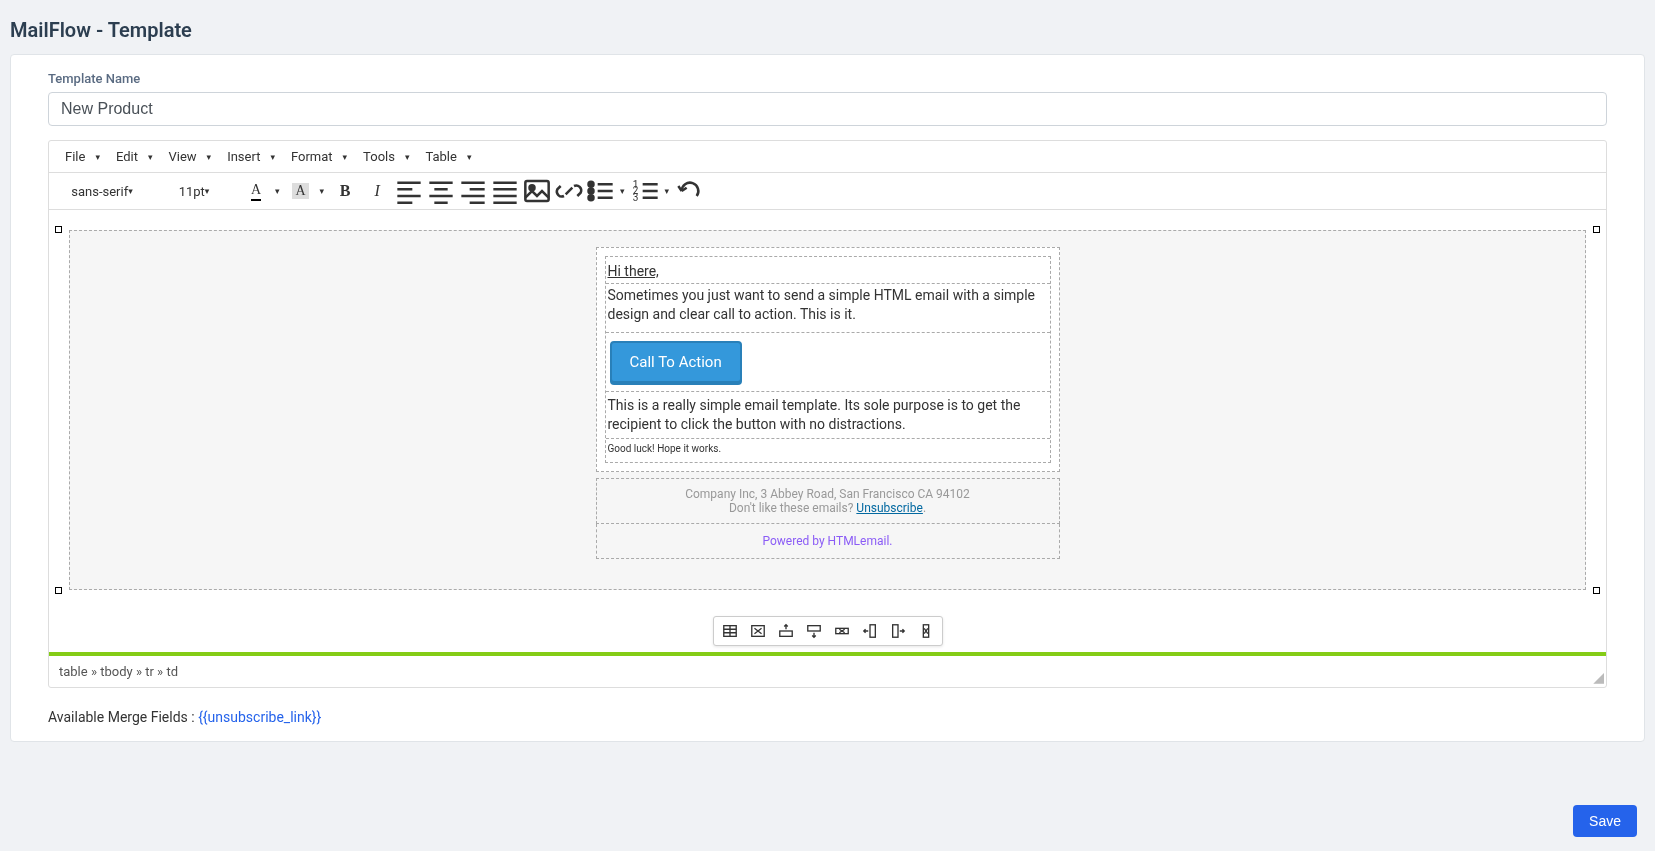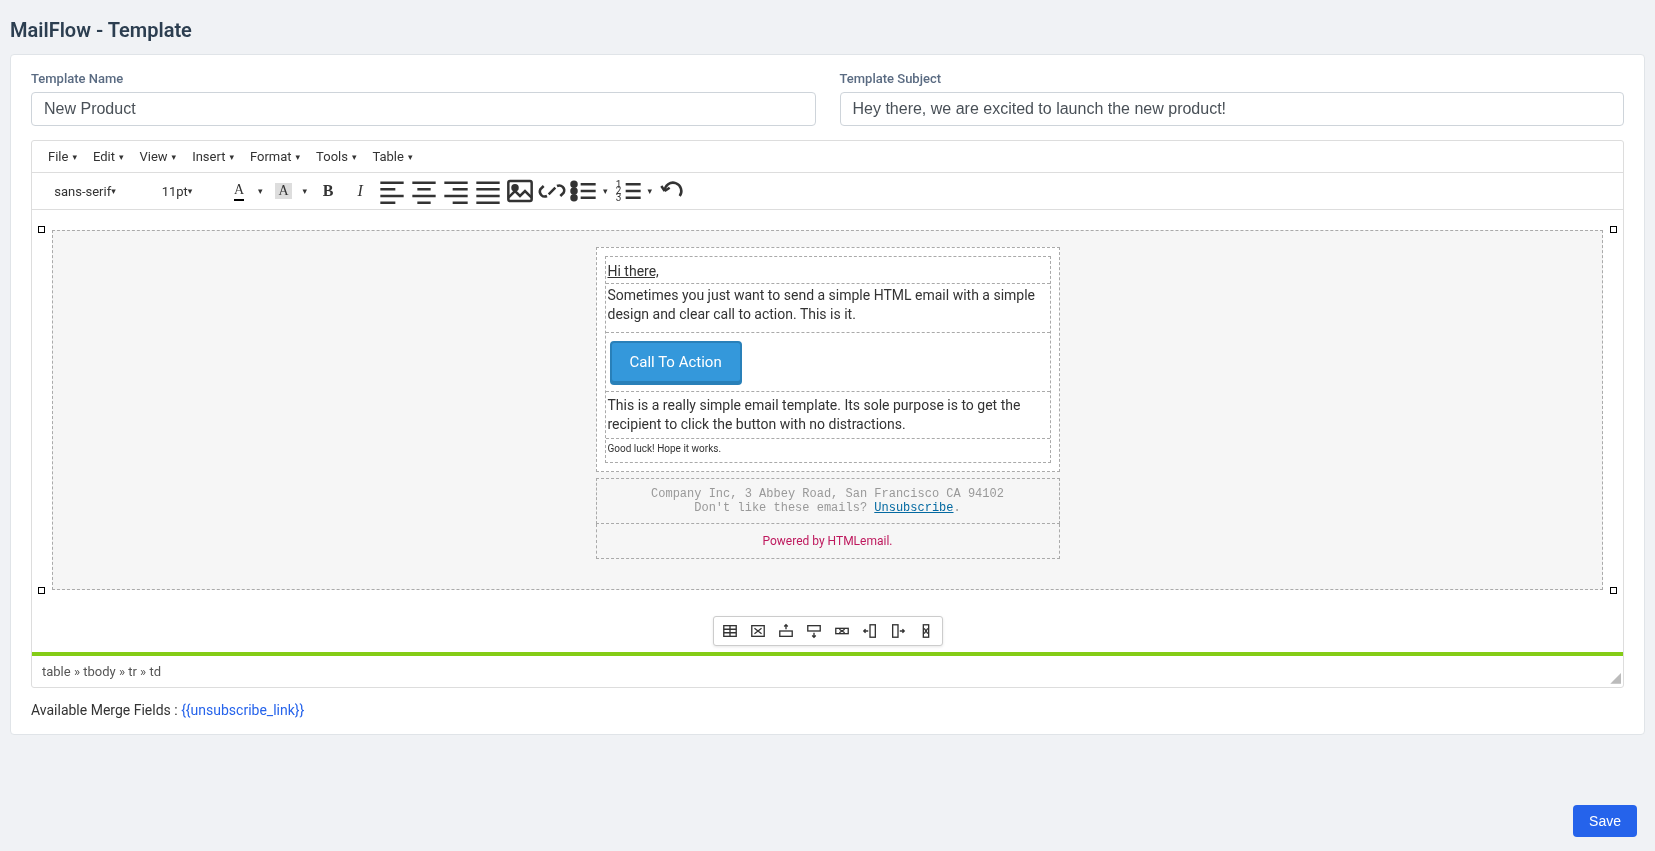--- a/index.html
+++ b/index.html
@@ -1,77 +1,73 @@
 <!DOCTYPE html>
 <html><head>
 <meta charset="utf-8">
 <style>
 * { box-sizing: border-box; margin: 0; padding: 0; }
 body { font-family: -apple-system, BlinkMacSystemFont, "Segoe UI", Roboto, sans-serif; background: #f0f2f5; color: #333; font-size: 14px; }
 .page { padding: 10px 10px 60px 10px; }
 .page-title { font-size: 20px; font-weight: 600; color: #2c3e50; padding: 8px 0 12px 0; }
-.card { background: #fff; border: 1px solid #e0e4e8; border-radius: 4px; padding: 16px 20px; }
+.card { background: #fff; border: 1px solid #e0e4e8; border-radius: 4px; padding: 16px 37px; }
 .form-row { display: flex; gap: 24px; margin-bottom: 14px; }
 .form-group { flex: 1; }
 .form-label { display: block; font-size: 13px; color: #5a6b82; margin-bottom: 6px; font-weight: 500; }
 .form-control { width: 100%; padding: 7px 12px; border: 1px solid #ced4da; border-radius: 4px; font-size: 16px; color: #495057; }
 .editor-wrap { border: 1px solid #ddd; border-radius: 3px; }
 .menubar { display: flex; border-bottom: 1px solid #ddd; padding: 2px 8px; font-size: 13px; }
-.menu-item { padding: 6px 8px; cursor: pointer; display: flex; align-items: center; gap: 4px; color: #333; }
+.menu-item { padding: 6px 8px; cursor: pointer; display: flex; align-items: center; gap: 10px; color: #333; }
 .caret { font-size: 9px; }
 .toolbar { display: flex; align-items: center; border-bottom: 1px solid #ddd; padding: 4px 8px; gap: 2px; }
 .tb-select { display: flex; align-items: center; justify-content: center; padding: 4px 8px; border: none; background: none; cursor: pointer; font-size: 13px; min-width: 90px; }
 .tb-btn { display: flex; align-items: center; justify-content: center; width: 30px; height: 28px; cursor: pointer; border-radius: 3px; }
 .tb-split { display: flex; align-items: center; }
 .tb-split .caret { padding: 0 4px; cursor: pointer; }
 .canvas { background: #fff; padding: 20px; min-height: 380px; position: relative; }
 .sel-handle { position: absolute; width: 7px; height: 7px; background: #fff; border: 1px solid #000; }
 .outer-table { width: 100%; border: 1px dashed #aaa; background: #f6f6f6; min-height: 360px; position: relative; }
 .inner-content { width: 464px; margin: 16px auto 0 auto; background: #fff; border: 1px dashed #aaa; padding: 8px; }
 .inner-table { border: 1px dashed #aaa; padding: 0; }
 .ic-row { border-bottom: 1px dashed #aaa; padding: 0 2px; }
 .ic-row:last-child { border-bottom: none; }
 .greet { padding: 6px 2px 4px 2px; font-size: 14px; text-decoration: underline; }
 .intro { padding: 2px 2px 8px 2px; font-size: 14px; line-height: 1.35; }
 .cta-wrap { padding: 8px 4px; }
 .cta-btn { display: inline-block; background: #3498db; color: #fff; padding: 10px 18px; border-radius: 4px; border: 2px solid #2980b9; font-size: 15px; cursor: pointer; box-shadow: 0 2px 0 #2980b9; }
 .desc { padding: 4px 2px; font-size: 14px; line-height: 1.35; }
 .luck { padding: 4px 2px 8px 2px; font-size: 10px; }
 .footer-block { width: 464px; margin: 6px auto 14px auto; }
-.footer-top { border: 1px dashed #aaa; text-align: center; padding: 8px; font-size: 12px; color: #999; font-family: Liberation Mono, monospace; }
+.footer-top { border: 1px dashed #aaa; text-align: center; padding: 8px; font-size: 12px; color: #999; }
 .footer-top a { color: #0369a1; }
-.footer-bot { border: 1px dashed #aaa; border-top: none; text-align: center; padding: 10px; font-size: 12px; color: #be185d; }
+.footer-bot { border: 1px dashed #aaa; border-top: none; text-align: center; padding: 10px; font-size: 12px; color: #8b5cf6; }
 .table-toolbar { display: flex; justify-content: center; padding: 6px; gap: 1px; }
 .tt-box { border: 1px solid #ccc; border-radius: 3px; display: flex; padding: 2px; background: #fff; box-shadow: 0 1px 3px rgba(0,0,0,0.1); }
 .tt-btn { width: 28px; height: 24px; display: flex; align-items: center; justify-content: center; cursor: pointer; }
 .tt-btn svg { width: 16px; height: 16px; }
 .status-bar { border-top: 4px solid #84cc16; padding: 8px 10px; font-size: 13px; color: #555; position: relative; }
 .resize-grip { position: absolute; right: 2px; bottom: 2px; color: #bbb; font-size: 14px; cursor: nwse-resize; }
-.merge-row { margin-top: 14px; font-size: 14px; color: #333; }
+.merge-row { margin-top: 21px; font-size: 14px; color: #333; }
 .merge-link { color: #2563eb; cursor: pointer; }
 .save-bar { position: fixed; bottom: 14px; right: 18px; }
 .save-btn { background: #2563eb; color: #fff; border: none; padding: 8px 16px; border-radius: 4px; font-size: 14px; cursor: pointer; }
 svg { stroke: #333; fill: none; stroke-width: 1.5; }
 .color-underline { border-bottom: 2px solid #000; padding-bottom: 1px; }
 </style>
 </head>
 <body>
 
 <div class="page">
   <div class="page-title">MailFlow - Template</div>
 
   <div class="card">
     <div class="form-row">
       <div class="form-group">
         <label class="form-label">Template Name</label>
         <input class="form-control" value="New Product" style="">
-      </div>
-      <div class="form-group">
-        <label class="form-label">Template Subject</label>
-        <input class="form-control" value="Hey there, we are excited to launch the new product!" style="">
       </div>
     </div>
 
     <div class="editor-wrap">
       <div class="menubar">
         <div class="menu-item">
             <span>File</span>
             <span class="caret">▾</span>
           </div>
         <div class="menu-item">

